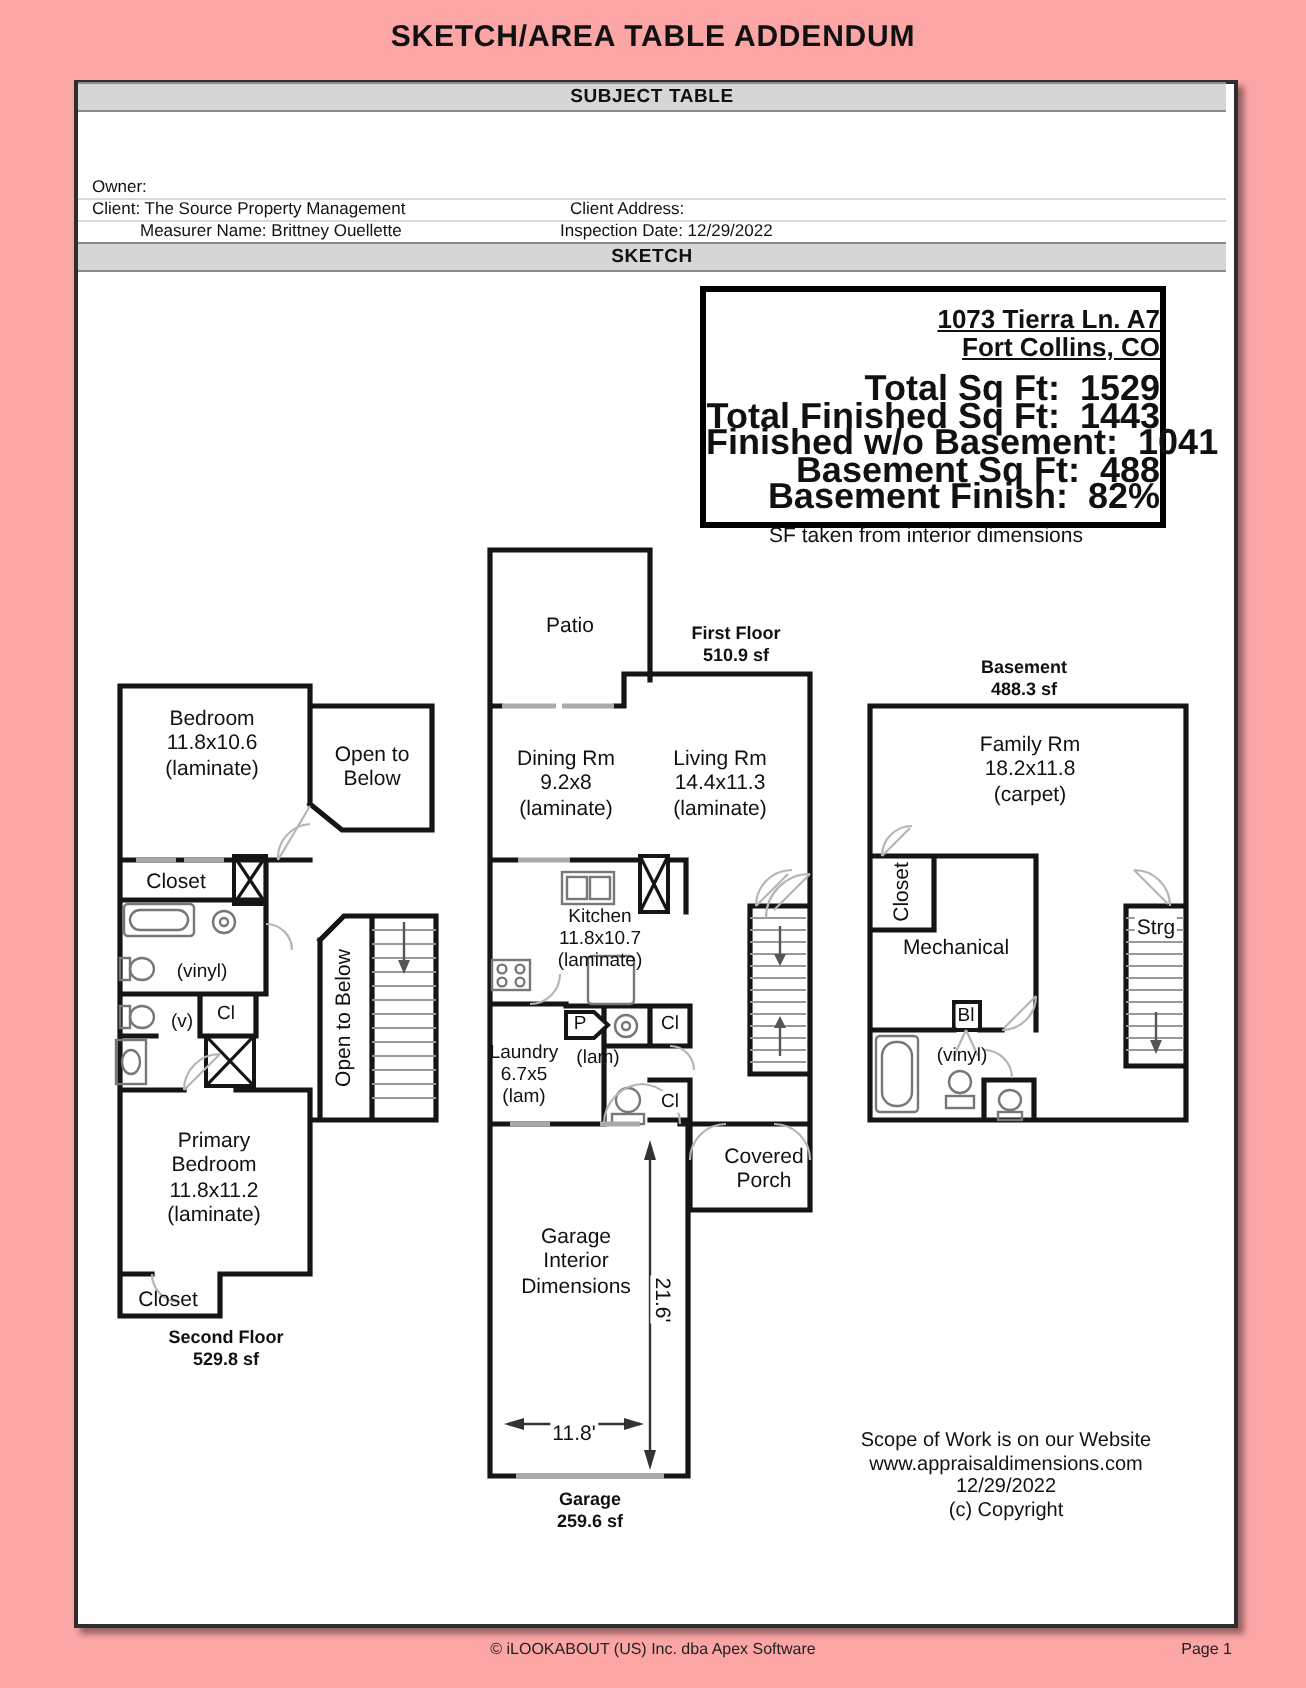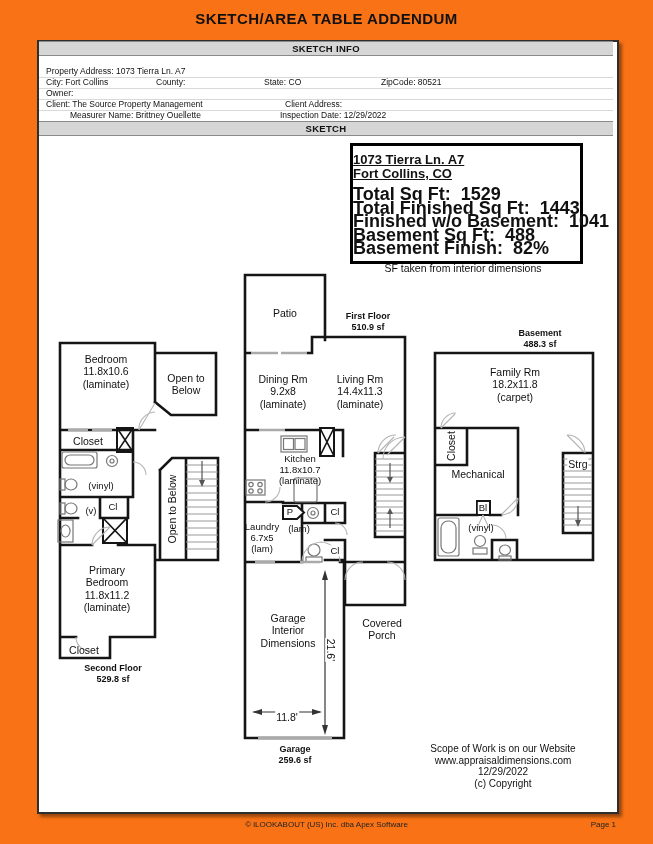--- a/index.html
+++ b/index.html
@@ -1,28 +1,28 @@
 <!DOCTYPE html>
 <html><head>
 <meta charset="utf-8">
 <style>
   html,body{margin:0;padding:0;background:#fff;}
-  .page{position:relative;width:653px;height:844px;background:#f97316;
+  .page{position:relative;width:653px;height:844px;background:#fca5a5;
         font-family:"Liberation Sans",sans-serif;color:#111;overflow:hidden;}
   .abs{position:absolute;}
   .doc-title{left:0;top:10px;width:653px;text-align:center;font-size:15px;font-weight:bold;letter-spacing:.4px;}
   .doc-box{left:37px;top:40px;width:578px;height:770px;border:2px solid #2e2e2e;
            box-shadow:3px 3px 3px rgba(0,0,0,.4);background:#fff;}
   .bar{left:39px;width:574px;height:13px;background:#d6d6d6;border-top:1px solid #8a8a8a;
        border-bottom:1px solid #8a8a8a;text-align:center;font-size:9.5px;font-weight:bold;
        line-height:13px;letter-spacing:.3px;}
   .info-row{left:39px;width:574px;height:11px;border-bottom:1px solid #d9d9d9;font-size:8.5px;line-height:11px;}
   .info-row span{position:absolute;top:0;white-space:nowrap;}
   .summary-box{left:350px;top:143px;width:227px;height:115px;border:3px solid #000;
-               text-align:left;font-weight:bold;}
+               text-align:right;font-weight:bold;}
   .sum-addr{font-size:13px;line-height:14px;text-decoration:underline;white-space:pre;}
   .sum-line{font-size:18px;line-height:13.5px;white-space:pre;}
   .lbl{position:absolute;transform:translate(-50%,-50%);text-align:center;white-space:pre-line;
        font-size:10.5px;line-height:1.18;color:#111;}
   .sm{font-size:9.5px;}
   .bold{font-weight:bold;font-size:9px;}
   .boxed{background:#fff;padding:0 1px;}
   .rot-ccw{transform:translate(-50%,-50%) rotate(-90deg);}
   .rot-cw{transform:translate(-50%,-50%) rotate(90deg);}
   .note{font-size:10.5px;}
@@ -33,31 +33,22 @@
 </style>
 </head>
 <body>
 
 <div class="page">
 
   <div class="abs doc-title">SKETCH/AREA TABLE ADDENDUM</div>
 
   <div class="abs doc-box"></div>
 
-  <div class="abs bar" style="top:41px;">SKETCH INFO</div>
-
-  <div class="abs info-row" style="top:66px;">
-    <span style="left:7px;">Property Address: 1073 Tierra Ln. A7</span>
-  </div>
-  <div class="abs info-row" style="top:77px;">
-    <span style="left:7px;">City: Fort Collins</span>
-    <span style="left:117px;">County:</span>
-    <span style="left:225px;">State: CO</span>
-    <span style="left:342px;">ZipCode: 80521</span>
-  </div>
+  <div class="abs bar" style="top:41px;">SUBJECT TABLE</div>
+
   <div class="abs info-row" style="top:88px;">
     <span style="left:7px;">Owner:</span>
   </div>
   <div class="abs info-row" style="top:99px;">
     <span style="left:7px;">Client: The Source Property Management</span>
     <span style="left:246px;">Client Address:</span>
   </div>
   <div class="abs info-row" style="top:110px;">
     <span style="left:7px;padding-left:24px;">Measurer Name: Brittney Ouellette</span>
     <span style="left:221px;padding-left:20px;">Inspection Date: 12/29/2022</span>
@@ -266,42 +257,42 @@
   <div class="lbl sm" style="left:300px;top:470px;">Kitchen
 11.8x10.7
 (laminate)</div>
   <div class="lbl sm" style="left:262px;top:538px;">Laundry
 6.7x5
 (lam)</div>
   <div class="lbl sm" style="left:290px;top:512px;">P</div>
   <div class="lbl sm" style="left:335px;top:512px;">Cl</div>
   <div class="lbl sm" style="left:299px;top:529px;">(lam)</div>
   <div class="lbl sm boxed" style="left:335px;top:551px;">Cl</div>
-  <div class="lbl" style="left:382px;top:585px;margin-top:44px;">Covered
+  <div class="lbl" style="left:382px;top:585px;">Covered
 Porch</div>
   <div class="lbl" style="left:288px;top:631px;">Garage
 Interior
 Dimensions</div>
   <div class="lbl boxed rot-cw" style="left:331px;top:650px;">21.6'</div>
   <div class="lbl boxed" style="left:287px;top:717px;">11.8'</div>
   <div class="lbl bold" style="left:295px;top:755px;">Garage
 259.6 sf</div>
 
-  <div class="lbl bold" style="left:512px;top:339px;margin-left:28px;">Basement
+  <div class="lbl bold" style="left:512px;top:339px;">Basement
 488.3 sf</div>
   <div class="lbl" style="left:515px;top:385px;">Family Rm
 18.2x11.8
 (carpet)</div>
   <div class="lbl rot-ccw boxed" style="left:451px;top:446px;">Closet</div>
   <div class="lbl" style="left:478px;top:474px;">Mechanical</div>
   <div class="lbl boxed" style="left:578px;top:464px;">Strg</div>
   <div class="lbl sm boxed" style="left:483px;top:508px;">Bl</div>
   <div class="lbl sm" style="left:481px;top:528px;">(vinyl)</div>
 
   <div class="lbl note" style="left:463px;top:268px;">SF taken from interior dimensions</div>
-  <div class="lbl scope" style="left:503px;top:766px;">Scope of Work is on our Website
+  <div class="lbl scope" style="left:503px;top:738px;">Scope of Work is on our Website
 www.appraisaldimensions.com
 12/29/2022
 (c) Copyright</div>
 
   <div class="abs footer-c">© iLOOKABOUT (US) Inc. dba Apex Software</div>
   <div class="abs footer-r">Page 1</div>
 </div>
 
 </body></html>

